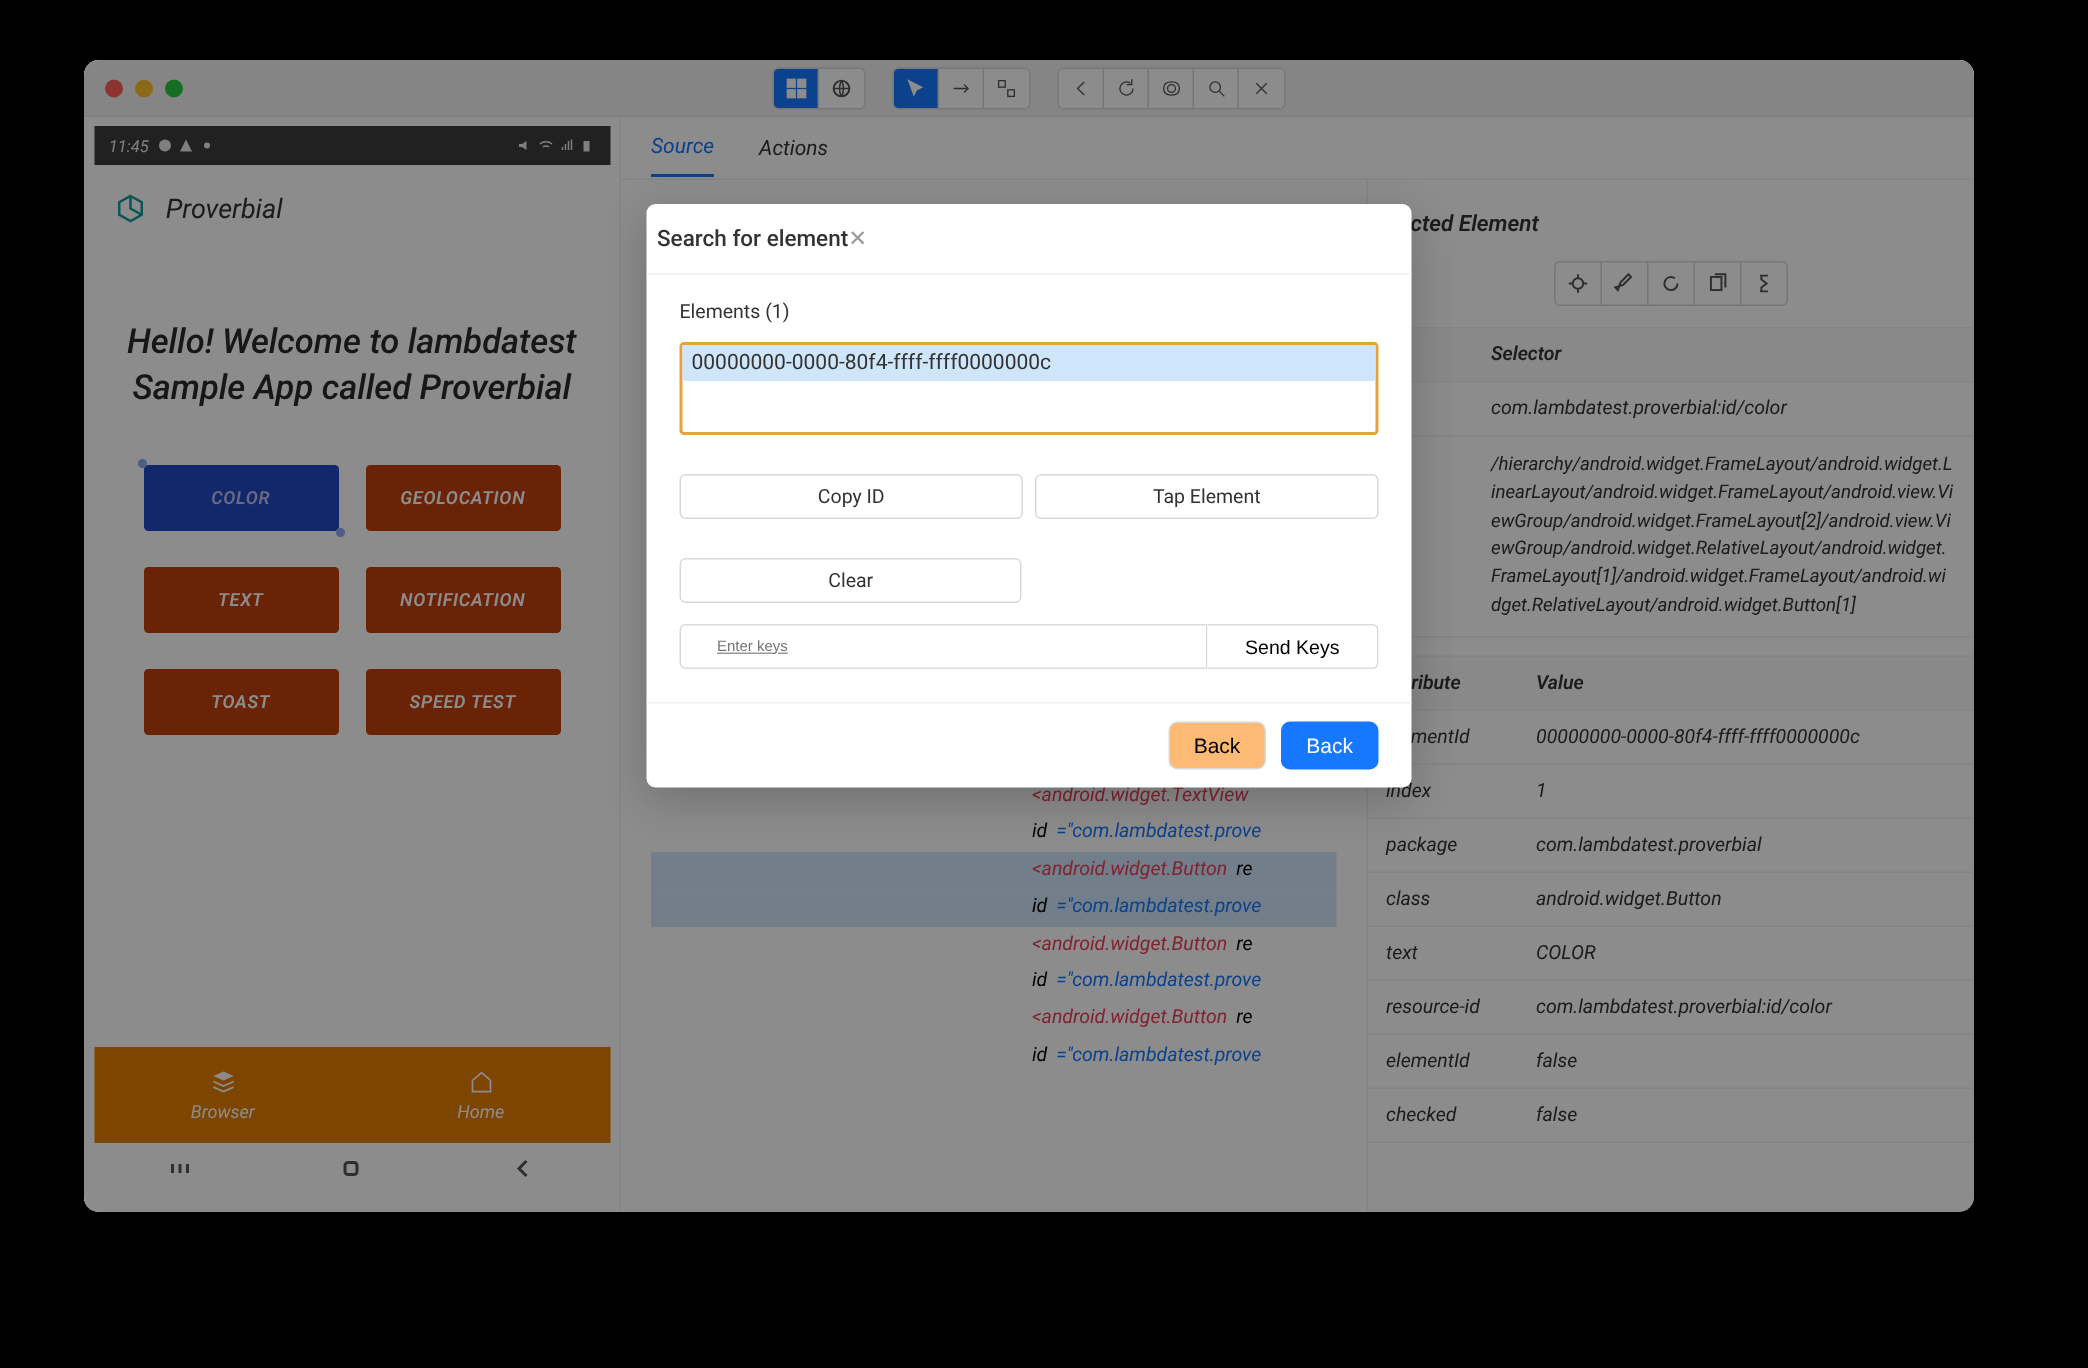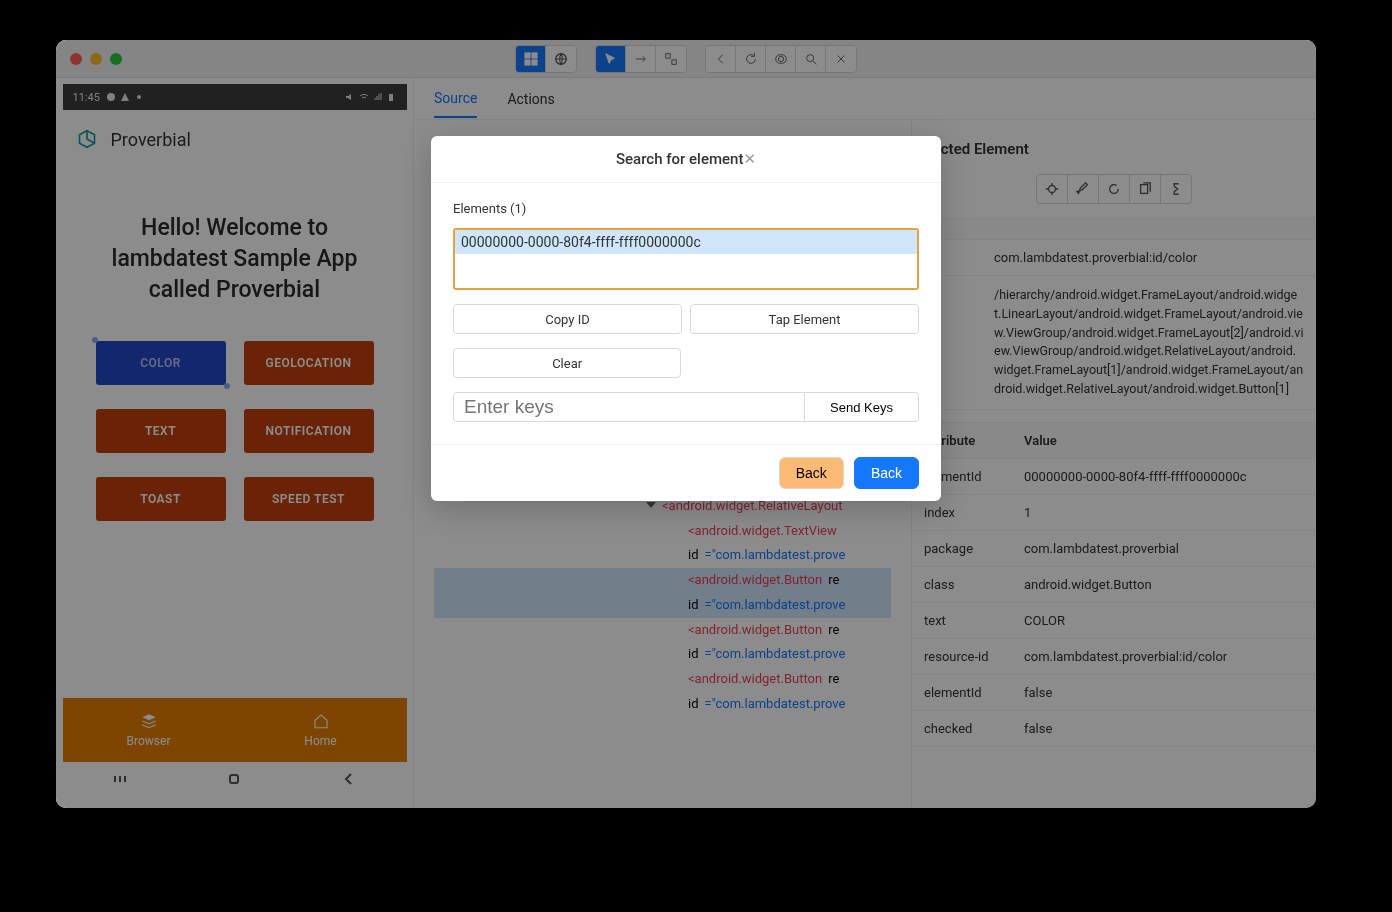--- a/index.html
+++ b/index.html
@@ -55,20 +55,21 @@
     color: #555;
   }
   .tb-btn:last-child { border-right: none; }
   .tb-btn.active { background: #1677ff; color: #fff; }
   .tb-btn svg { width: 14px; height: 14px; fill: currentColor; stroke: currentColor; }
   .content {
     flex: 1;
     display: flex;
     overflow: hidden;
     position: relative;
+    font-style: italic;
   }
   
   .device-pane {
     width: 358px;
     background: #fff;
     border-right: 1px solid #f0f0f0;
     display: flex;
     justify-content: center;
     padding-top: 6px;
   }
@@ -211,47 +212,47 @@
     width: 510px;
     background: #fff;
     border-radius: 6px;
     box-shadow: 0 8px 30px rgba(0,0,0,0.2);
     display: flex;
     flex-direction: column;
   }
   .modal-head {
     padding: 14px 7px;
     border-bottom: 1px solid #f0f0f0;
-    display:flex; justify-content:center; align-items:center;
+    display:flex; justify-content:flex-start; align-items:center;
     font-size:15px; font-weight:500;
   }
   .modal-close { color:#999; cursor:pointer; font-size:15px; }
   .modal-body { padding: 18px 22px 22px 22px; }
   .elements-label { font-size:13px; color:#333; margin-bottom:12px;}
   .result-box {
     border: 2px solid #e6a23c;
     background: #fff;
     border-radius: 3px;
     min-height: 62px;
     font-size: 14px;
   }
   .result-item {
     background: #cfe5fa;
     padding: 4px 6px;
   }
-  .button-row { display:flex; gap:8px; margin-top:14px; }
+  .button-row { display:flex; gap:8px; margin-top:26px; }
   .m-btn {
     flex:1; height:30px; border:1px solid #d9d9d9; border-radius:4px;
     background:#fff; display:flex; align-items:center; justify-content:center;
     font-size:13px; cursor:pointer;
   }
   .keys-row { display:flex; gap:0; margin-top:14px; }
   .keys-input {
     flex:1; height:30px; border:1px solid #d9d9d9; border-radius:4px 0 0 4px;
-    padding:0 10px; font-size:19px; outline:none; color:#999;
+    padding:0 24px; font-size:10px; outline:none; color:#999;text-decoration:underline;
   }
   .send-btn {
     width:114px; height:30px; border:1px solid #d9d9d9; border-left:none;
     border-radius:0 4px 4px 0; background:#fff; font-size:13px; cursor:pointer;
   }
   .modal-foot {
     border-top:1px solid #f0f0f0;
     padding: 12px 22px;
     display:flex; justify-content:flex-end; gap:10px;
   }
@@ -504,20 +505,21 @@
               </div>
             <div class="mini-btn">
                 <svg viewBox="0 0 16 16">
                   <path d="M5 2h6M5 14h6M6 2v3l4 3-4 3v3"></path>
                 </svg>
               </div>
           </div>
           <div class="table">
             <div class="table-header">
               <div class="col-a" style="width:70px;"></div>
+              <div class="col-b">Selector</div>
             </div>
             <div class="table-row">
               <div class="col-a" style="width:70px;"></div>
               <div class="col-b">com.lambdatest.proverbial:id/color</div>
             </div>
             <div class="table-row">
               <div class="col-a" style="width:70px;"></div>
               <div class="col-b" style="font-size:12.5px;line-height:1.5;">/hierarchy/android.widget.FrameLayout/android.widget.LinearLayout/android.widget.FrameLayout/android.view.ViewGroup/android.widget.FrameLayout[2]/android.view.ViewGroup/android.widget.RelativeLayout/android.widget.FrameLayout[1]/android.widget.FrameLayout/android.widget.RelativeLayout/android.widget.Button[1]</div>
             </div>
           </div>

